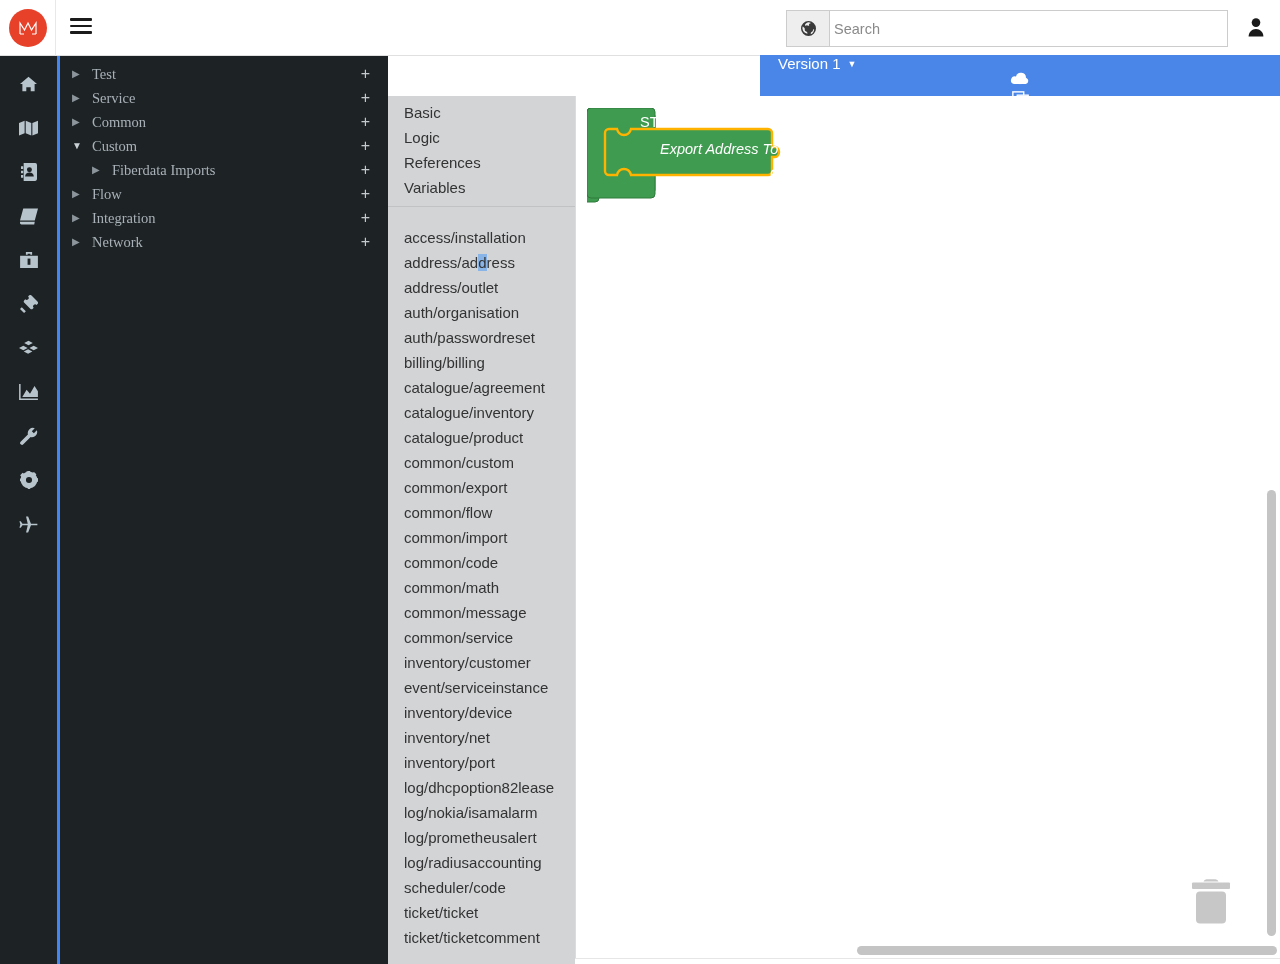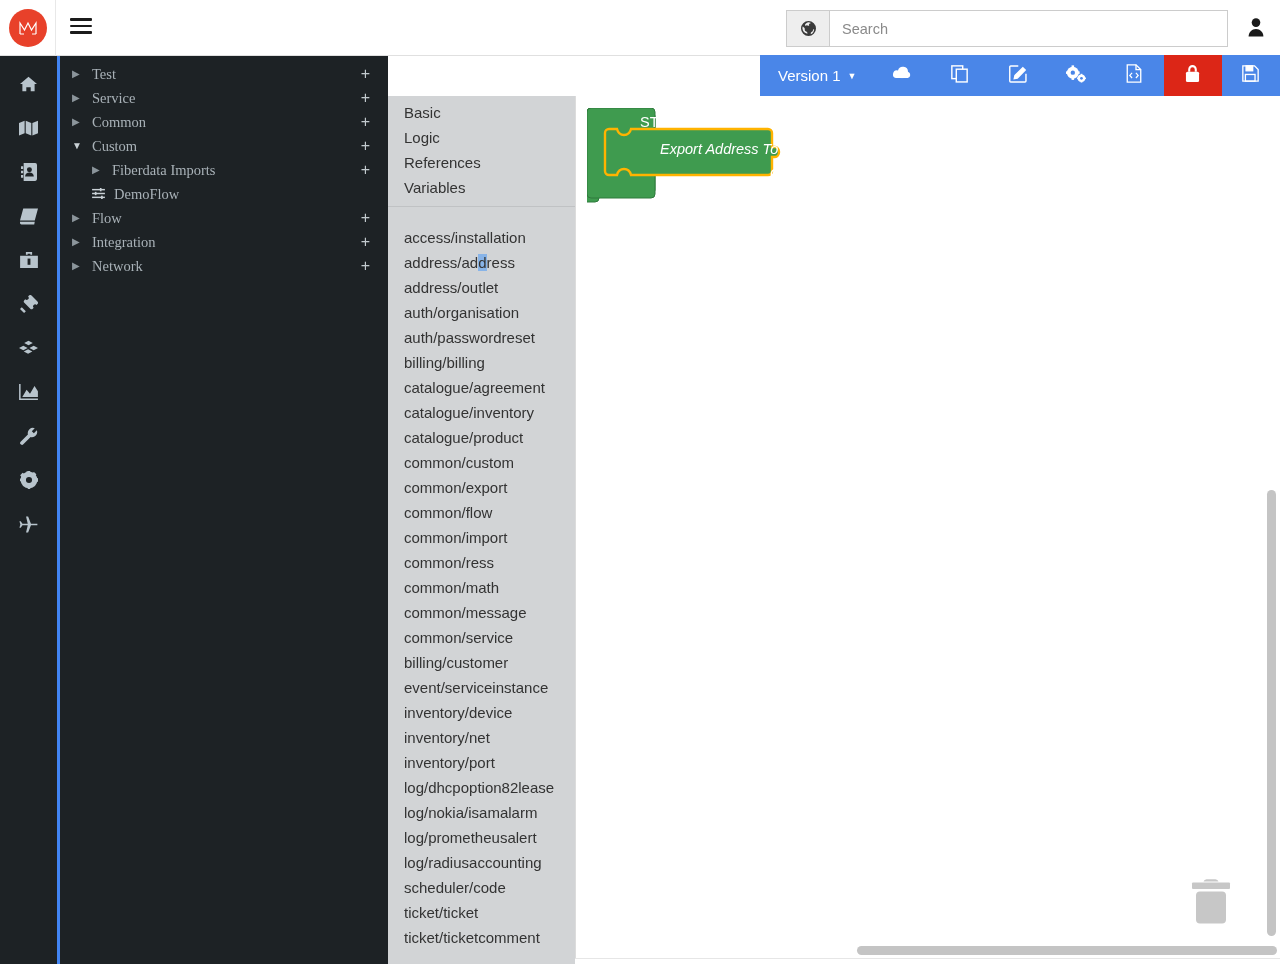--- a/index.html
+++ b/index.html
@@ -22,21 +22,21 @@
   .hamburger{ position:absolute; left:70px; top:18px; width:22px; height:20px;
               cursor:pointer; }
   .hamburger i{ display:block; height:2.6px; background:#1b1b1b; margin-bottom:4px;
                 border-radius:1px; }
   .search-wrap{ position:absolute; left:786px; top:10px; height:37px;
                 display:flex; align-items:stretch; }
   .search-addon{ width:43px; background:#eeeeee; border:1px solid #cccccc;
                  border-right:none; display:flex; align-items:center;
                  justify-content:center; color:#3a3a3a; }
   .search-input{ width:399px; border:1px solid #cccccc; background:#fff;
-                 padding:0 12px; font-size:14.5px; color:#333;
+                 padding:0 4px; font-size:14.5px; color:#333;
                  font-family:"Liberation Sans", sans-serif; outline:none; }
   .search-input::placeholder{ color:#8a8a8a; }
   .user-icon{ position:absolute; left:1248px; top:18px; color:#1a1a1a;
               cursor:pointer; }
 
   
   .rail{ position:absolute; left:0; top:56px; width:57px; height:908px;
          background:#1d2225; }
   .rail-accent{ position:absolute; left:57px; top:56px; width:3px; height:908px;
                 background:#4285f4; }
@@ -59,21 +59,21 @@
   .tree-row.leaf .sliders{ width:18px; display:inline-block; color:#c9d1d6; }
 
   
   .titlebar{ position:absolute; left:388px; top:55px; width:372px; height:41px;
              background:#1b1b1b; display:flex; align-items:center;
              padding-left:30px; }
   .titlebar span{ color:#ffffff; font-size:18px; }
 
   
   .toolbar{ position:absolute; left:760px; top:55px; width:520px; height:41px;
-            background:#4a86e8; display:flex; align-items:stretch; }
+            background:#4a86e8; display:flex; align-items:stretch;flex-direction:column; }
   .tb-version{ display:flex; align-items:center; padding:0 16px 0 18px;
                color:#fff; font-size:15px; cursor:pointer; white-space:nowrap; }
   .tb-version .cv{ margin-left:7px; font-size:9px; }
   .tb-btn{ flex:1; display:flex; align-items:center; justify-content:center;
            color:#fff; cursor:pointer; }
   .tb-btn.danger{ background:#dc2617; }
 
   
   .toolbox{ position:absolute; left:388px; top:96px; width:219px; height:868px;
             background:#d2d4d6; overflow:hidden; }
@@ -254,31 +254,20 @@
       </div>
       <div class="tree-row">
         <span class="caret open">▼</span>
         <span class="lbl">Custom</span>
         <span class="plus">+</span>
       </div>
       <div class="tree-row indent">
         <span class="caret">▶</span>
         <span class="lbl">Fiberdata Imports</span>
         <span class="plus">+</span>
-      </div>
-      <div class="tree-row indent leaf">
-        <span class="sliders"><svg width="13" height="11" viewBox="0 0 14 12" fill="currentColor">
-            <rect x="0" y="1" width="14" height="1.6"></rect>
-            <rect x="0" y="5.2" width="14" height="1.6"></rect>
-            <rect x="0" y="9.4" width="14" height="1.6"></rect>
-            <rect x="8.5" y="0" width="1.8" height="3.6"></rect>
-            <rect x="3" y="4.2" width="1.8" height="3.6"></rect>
-            <rect x="9.8" y="8.4" width="1.8" height="3.6"></rect>
-          </svg></span>
-        <span class="lbl">DemoFlow</span>
       </div>
       <div class="tree-row">
         <span class="caret">▶</span>
         <span class="lbl">Flow</span>
         <span class="plus">+</span>
       </div>
       <div class="tree-row">
         <span class="caret">▶</span>
         <span class="lbl">Integration</span>
         <span class="plus">+</span>
@@ -388,25 +377,25 @@
       <div class="tbx-item">auth/organisation</div>
       <div class="tbx-item">auth/passwordreset</div>
       <div class="tbx-item">billing/billing</div>
       <div class="tbx-item">catalogue/agreement</div>
       <div class="tbx-item">catalogue/inventory</div>
       <div class="tbx-item">catalogue/product</div>
       <div class="tbx-item">common/custom</div>
       <div class="tbx-item">common/export</div>
       <div class="tbx-item">common/flow</div>
       <div class="tbx-item">common/import</div>
-      <div class="tbx-item">common/ress</div>
+      <div class="tbx-item">common/code</div>
       <div class="tbx-item">common/math</div>
       <div class="tbx-item">common/message</div>
       <div class="tbx-item">common/service</div>
-      <div class="tbx-item">billing/customer</div>
+      <div class="tbx-item">inventory/customer</div>
       <div class="tbx-item">event/serviceinstance</div>
       <div class="tbx-item">inventory/device</div>
       <div class="tbx-item">inventory/net</div>
       <div class="tbx-item">inventory/port</div>
       <div class="tbx-item">log/dhcpoption82lease</div>
       <div class="tbx-item">log/nokia/isamalarm</div>
       <div class="tbx-item">log/prometheusalert</div>
       <div class="tbx-item">log/radiusaccounting</div>
       <div class="tbx-item">scheduler/code</div>
       <div class="tbx-item">ticket/ticket</div>

